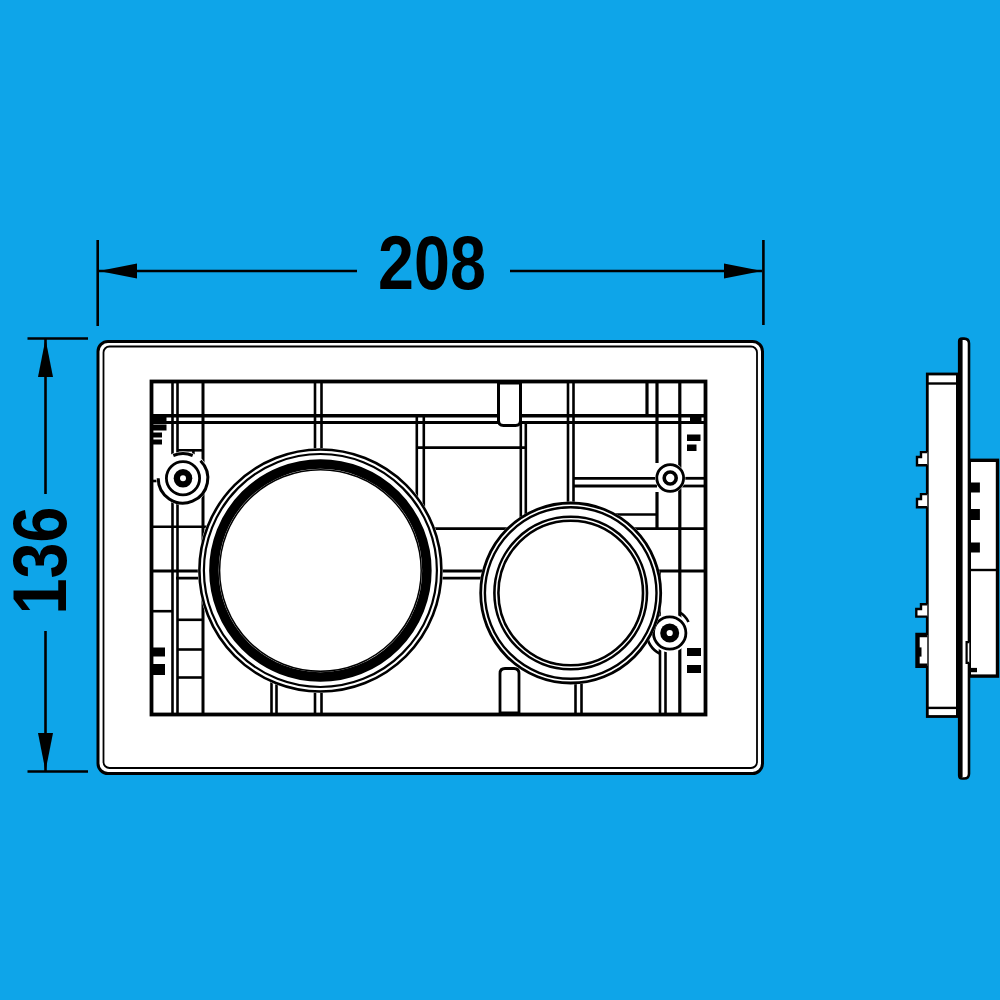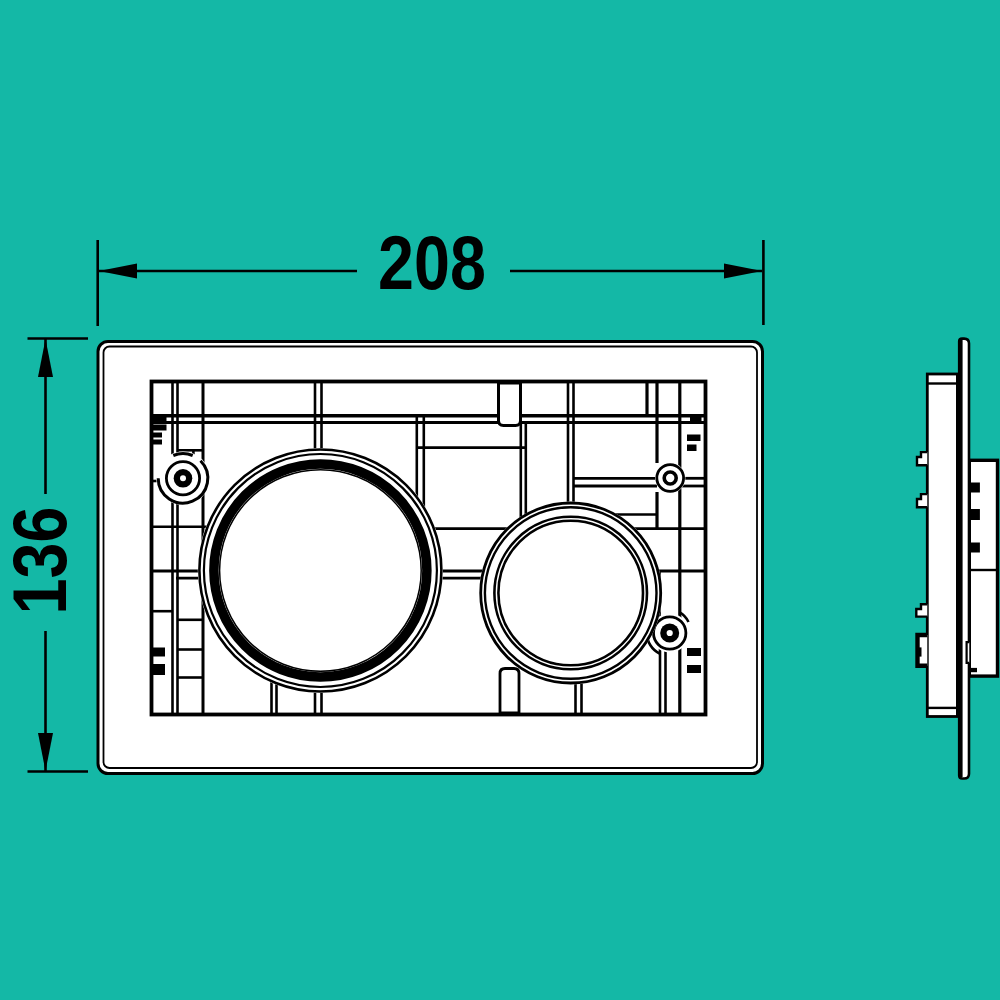--- a/index.html
+++ b/index.html
@@ -1,16 +1,16 @@
 <!DOCTYPE html>
 <html><head>
 <meta charset="utf-8">
 <style>
   html,body{margin:0;padding:0;background:#ffffff;}
-  .page{width:1000px;height:1000px;position:relative;background:#14b8a6;}
+  .page{width:1000px;height:1000px;position:relative;background:#0ea5e9;}
   svg{position:absolute;top:0;left:0;}
   text{font-family:"Liberation Sans",sans-serif;fill:#000;font-weight:bold;}
 </style>
 </head>
 <body>
 <div class="page">
 <svg width="1000" height="1000" viewBox="0 0 1000 1000">
 
 <line x1="97.7" y1="240" x2="97.7" y2="326" stroke="#000" stroke-width="2.6"></line>
 

